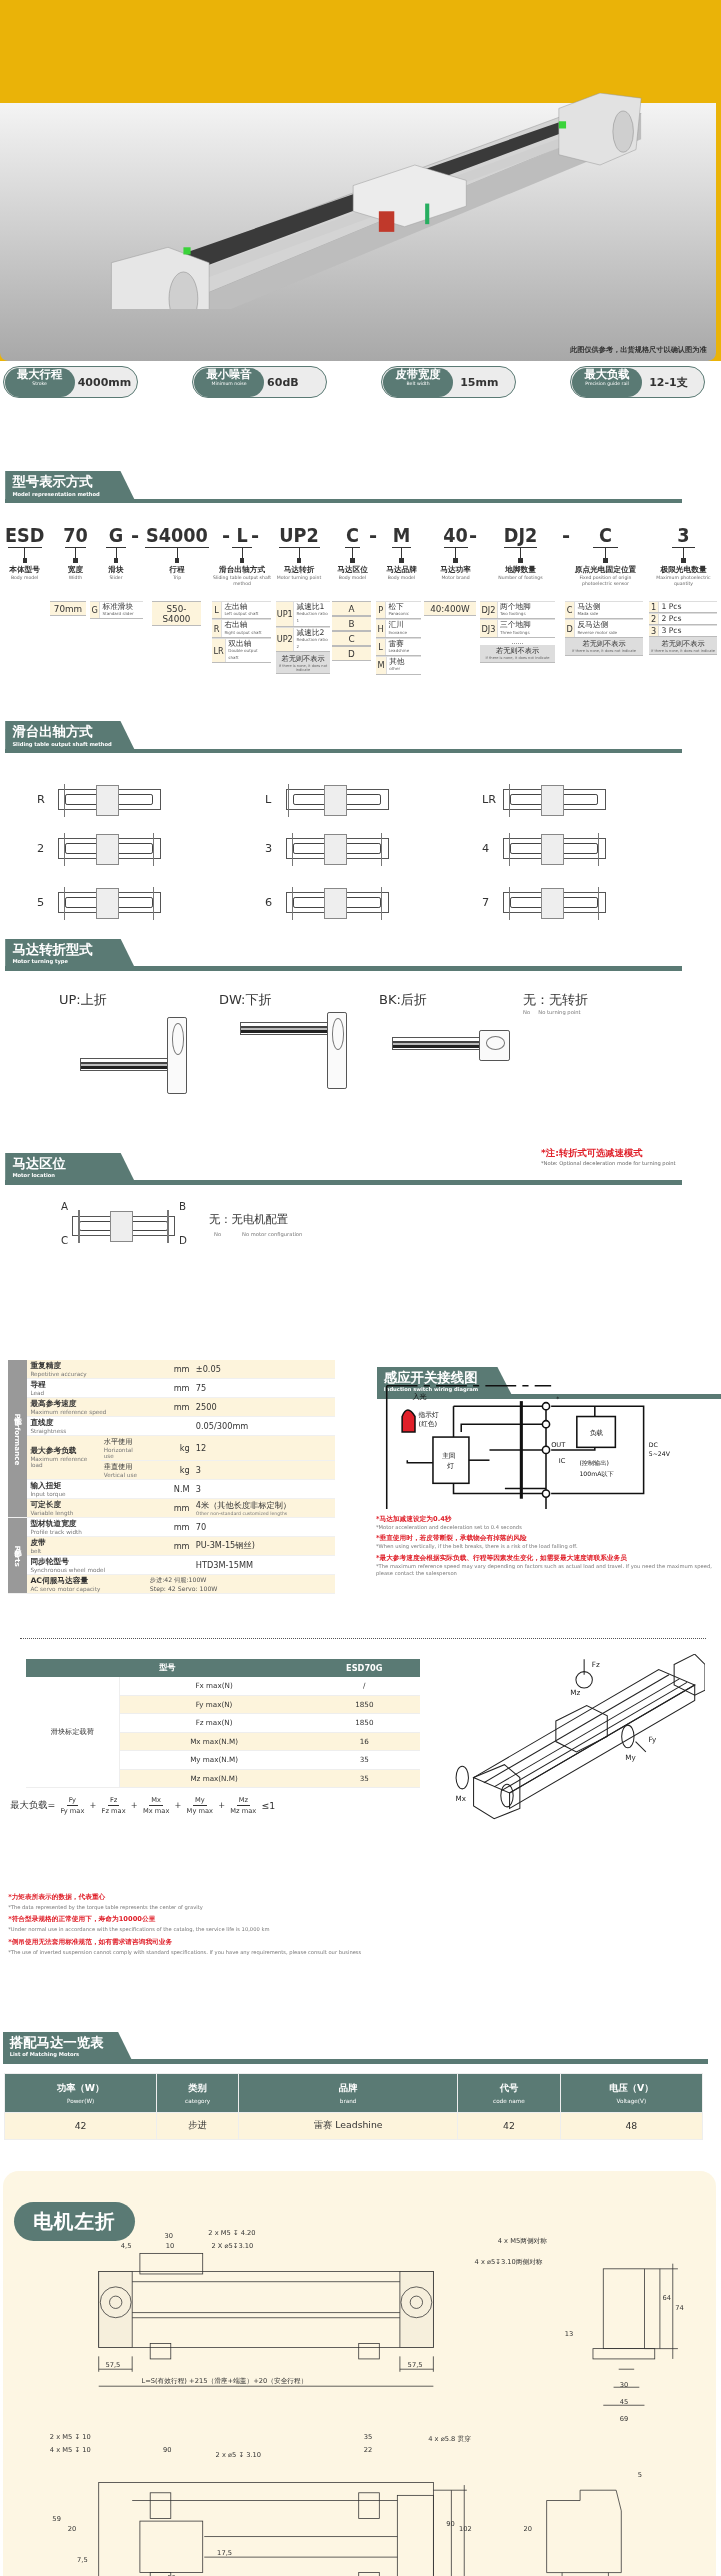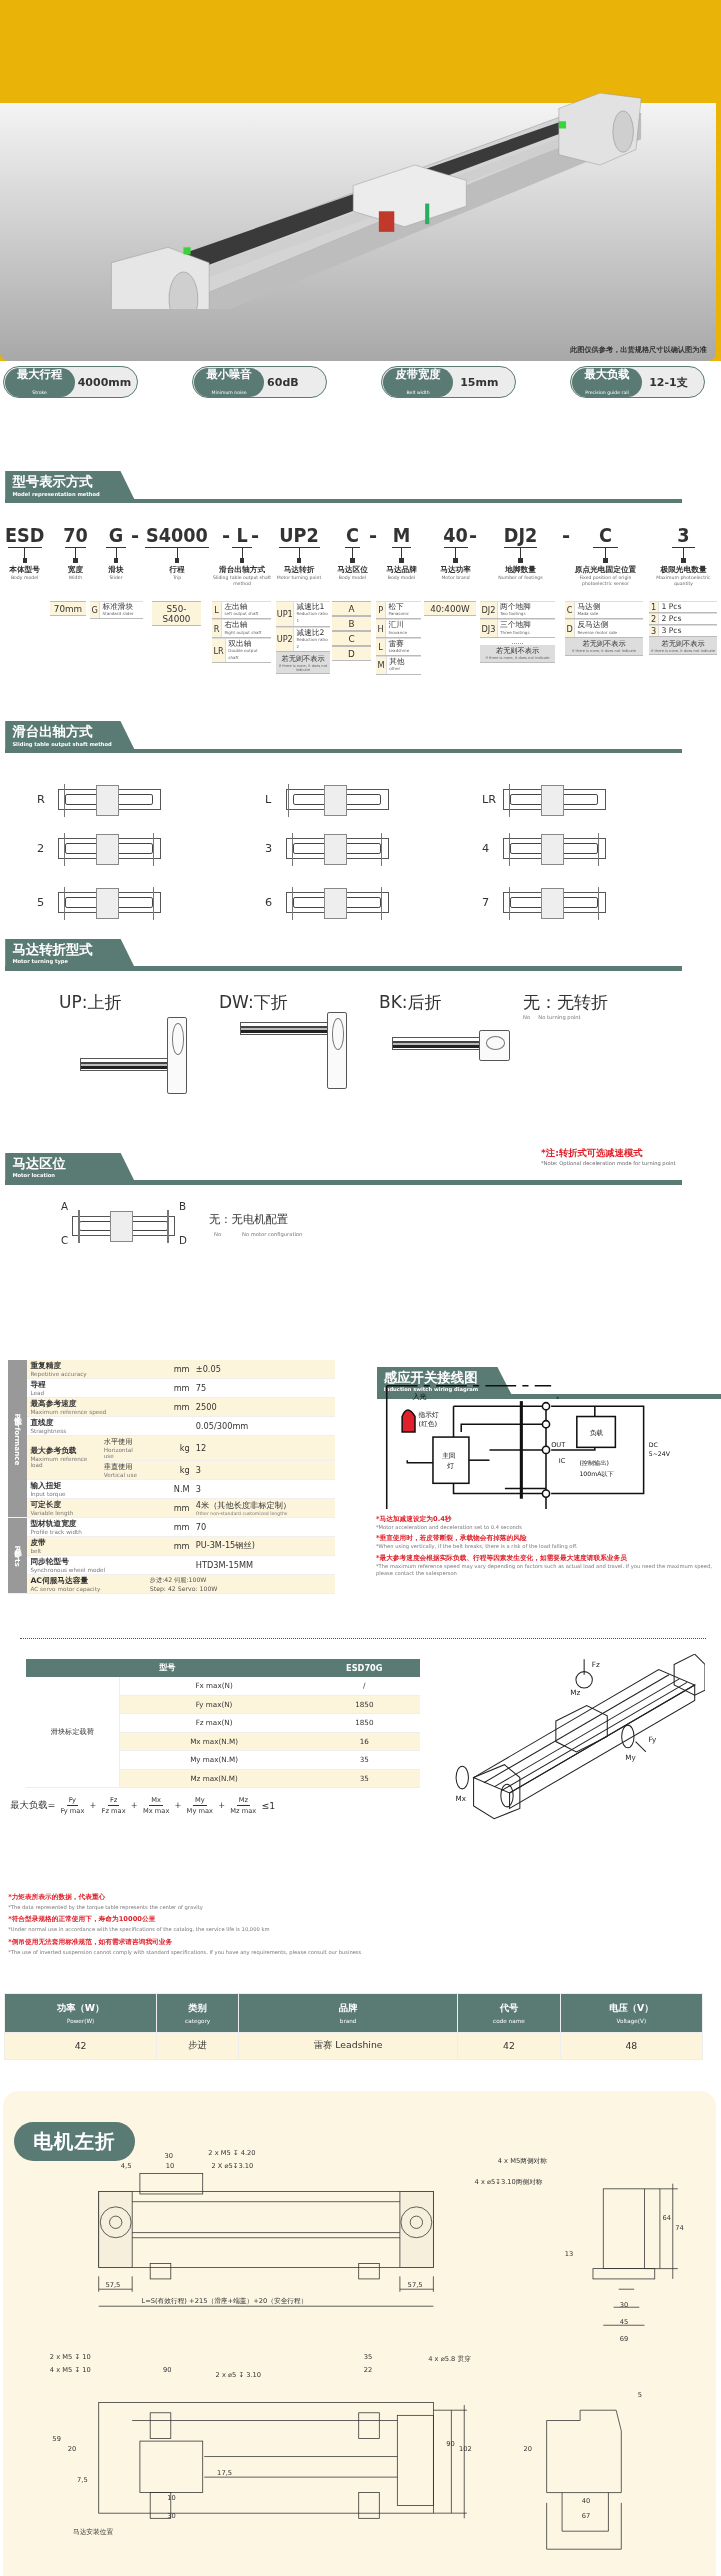--- a/index.html
+++ b/index.html
@@ -8,21 +8,21 @@
 
   
   .hero { height: 361px; position: relative; background: #eab308; }
   .hero-bg { position: absolute; left: 0; right: 5.2px; top: 103px; height: 258px; border-radius: 0 0 8.2px 8.2px; background: linear-gradient(#f4f4f4, #a8a8a8); }
   .hero-note { position: absolute; right: 14.4px; top: 345px; font-size: 7.2px; font-weight: bold; color: #333; }
   .module { position: absolute; left: 106px; top: 93px; width: 592px; height: 216px; }
 
   
   .pills { display: flex; gap: 0; height: 62px; padding-top: 5.2px; position: relative; }
   .pill { position: absolute; top: 5.2px; height: 32px; width: 135px; border: 1px solid #5a7a74; border-radius: 16.5px; background: #ececec; display: flex; align-items: center; }
-  .pill-head { width: 70px; height: 29px; background: #5a7a74; border-radius: 14.4px; color: #fff; display: flex; flex-direction: column; align-items: center; justify-content: space-between; margin-left: 1px; }
+  .pill-head { width: 70px; height: 29px; background: #5a7a74; border-radius: 14.4px; color: #fff; display: flex; flex-direction: column; align-items: center; justify-content: flex-start; margin-left: 1px; }
   .pill-head .cn { font-size: 11.3px; font-weight: bold; line-height: 13.4px; }
   .pill-head .en { font-size: 4.6px; line-height: 6.2px; }
   .pill-val { font-size: 11px; font-weight: bold; margin-left: 3.1px; color: #333; }
 
   
   .sec { position: relative; height: 32px; margin-top: 48px; }
   .sec-tab { position: absolute; left: 5.2px; top: 0; height: 32px; width: 131px; background: #5a7a74; clip-path: polygon(0 0, 88% 0, 100% 100%, 0 100%); color: #fff; padding: 3.1px 0 0 7.2px; }
   .sec-tab .cn { font-size: 13.4px; font-weight: bold; line-height: 16.5px; }
   .sec-tab .en { font-size: 5.2px; font-weight: bold; }
   .sec-line { position: absolute; left: 5.2px; right: 39px; bottom: 0; height: 4.1px; background: #5a7a74; }
@@ -53,21 +53,21 @@
   .shaft-item { position: absolute; display: flex; align-items: center; }
   .shaft-item .lab { font-size: 11.3px; width: 20.6px; color: #333; }
   .mini-rail { width: 103px; height: 20.6px; position: relative; border: 1px solid #555; background: #fff; }
   .mini-rail::before { content: ""; position: absolute; left: 6.2px; right: 6.2px; top: 4.1px; bottom: 4.1px; border: 1.5px solid #444; border-radius: 2.1px; }
   .mini-rail .slider { position: absolute; left: 37px; top: -5.2px; width: 23px; height: 31px; background: #eee; border: 0.5px solid #888; }
   .mini-rail .shaft { position: absolute; width: 1.5px; height: 33px; top: -6.2px; background: #777; }
 
   
   .turns { position: relative; height: 134px; }
   .turn { position: absolute; }
-  .turn .t { font-size: 17px; color: #333; }
+  .turn .t { font-size: 13px; color: #333; }
   .beam { position: absolute; height: 13.4px; background: linear-gradient(#fff 0 30%, #444 30% 50%, #bbb 50% 60%, #222 60% 90%, #fff 90%); border: 0.5px solid #555; }
   .motorbox { position: absolute; border: 0.5px solid #555; background: #fafafa; border-radius: 2.1px; }
   .motorbox::after { content: ""; position: absolute; left: 20%; top: 5.2px; width: 60%; height: 40%; border: 0.5px solid #777; border-radius: 50%; }
   .note-red { color: #e0202a; font-weight: bold; }
   .note-grey { color: #666; }
 
   
   .loc { position: relative; height: 134px; }
 
   
@@ -844,20 +844,27 @@
 
   <section class="notes-left">
     <div class="note-red">*力矩表所表示的数据，代表重心</div>
     <div class="en">*The data represented by the torque table represents the center of gravity</div>
     <div class="note-red">*符合型录规格的正常使用下，寿命为10000公里</div>
     <div class="en">*Under normal use in accordance with the specifications of the catalog, the service life is 10,000 km</div>
     <div class="note-red">*倒吊使用无法套用标准规范，如有需求请咨询我司业务</div>
     <div class="en">*The use of inverted suspension cannot comply with standard specifications. If you have any requirements, please consult our business</div>
   </section>
 
+  <section class="sec">
+    <div class="sec-line" style="left:2.6px;right:13px"></div>
+    <div class="sec-tab" style="left:2.6px">
+        <div class="cn">搭配马达一览表</div>
+        <div class="en">List of Matching Motors</div>
+      </div>
+  </section>
   <table class="motor-table">
     <tbody>
         <tr>
       <th>
             <div class="cn">功率（W）</div>
             <div class="en">Power(W)</div>
           </th>
       <th>
             <div class="cn">类别</div>
             <div class="en">category</div>

